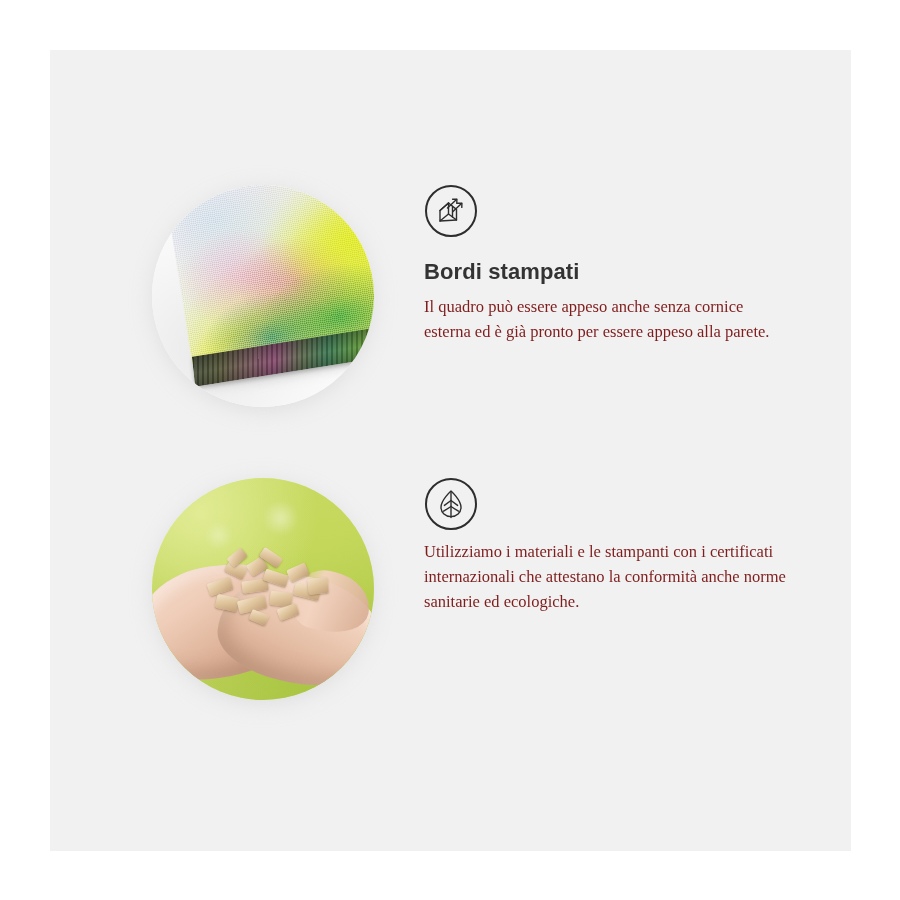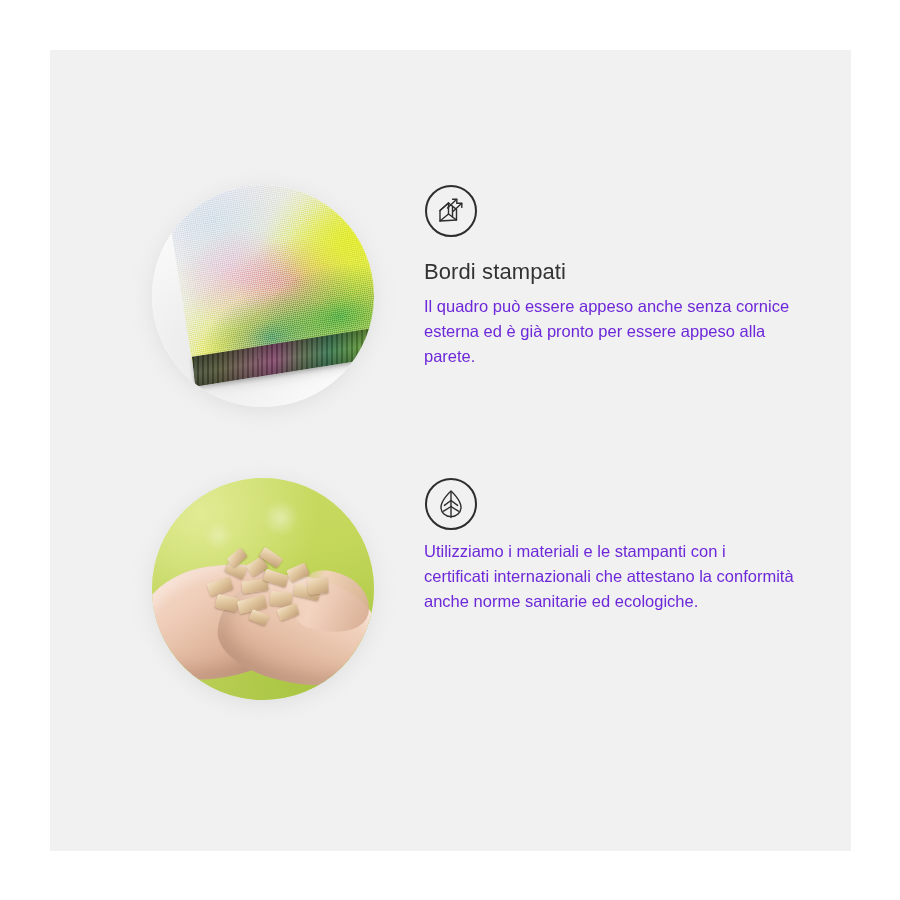--- a/index.html
+++ b/index.html
@@ -249,30 +249,31 @@
     display: flex;
     align-items: center;
     justify-content: center;
     margin-left: 1px;
   }
   .icon-circle svg { display: block; }
 
   .f-title {
     margin: 22px 0 0 0;
     font-size: 22px;
-    font-weight: 400;
+    font-weight: 700;
     color: #333333;
     letter-spacing: .1px;
   }
   .f-body {
     margin: 9px 0 0 0;
     font-size: 16.5px;
     line-height: 25px;
-    color: #6d28d9;
+    color: #7f1d1d;
     max-width: 370px;
+    font-family: Liberation Serif, serif;
   }
 </style>
 </head>
 <body>
 
 <div id="page">
 
   <div class="panel">
 
     <div class="feature feature-a">

